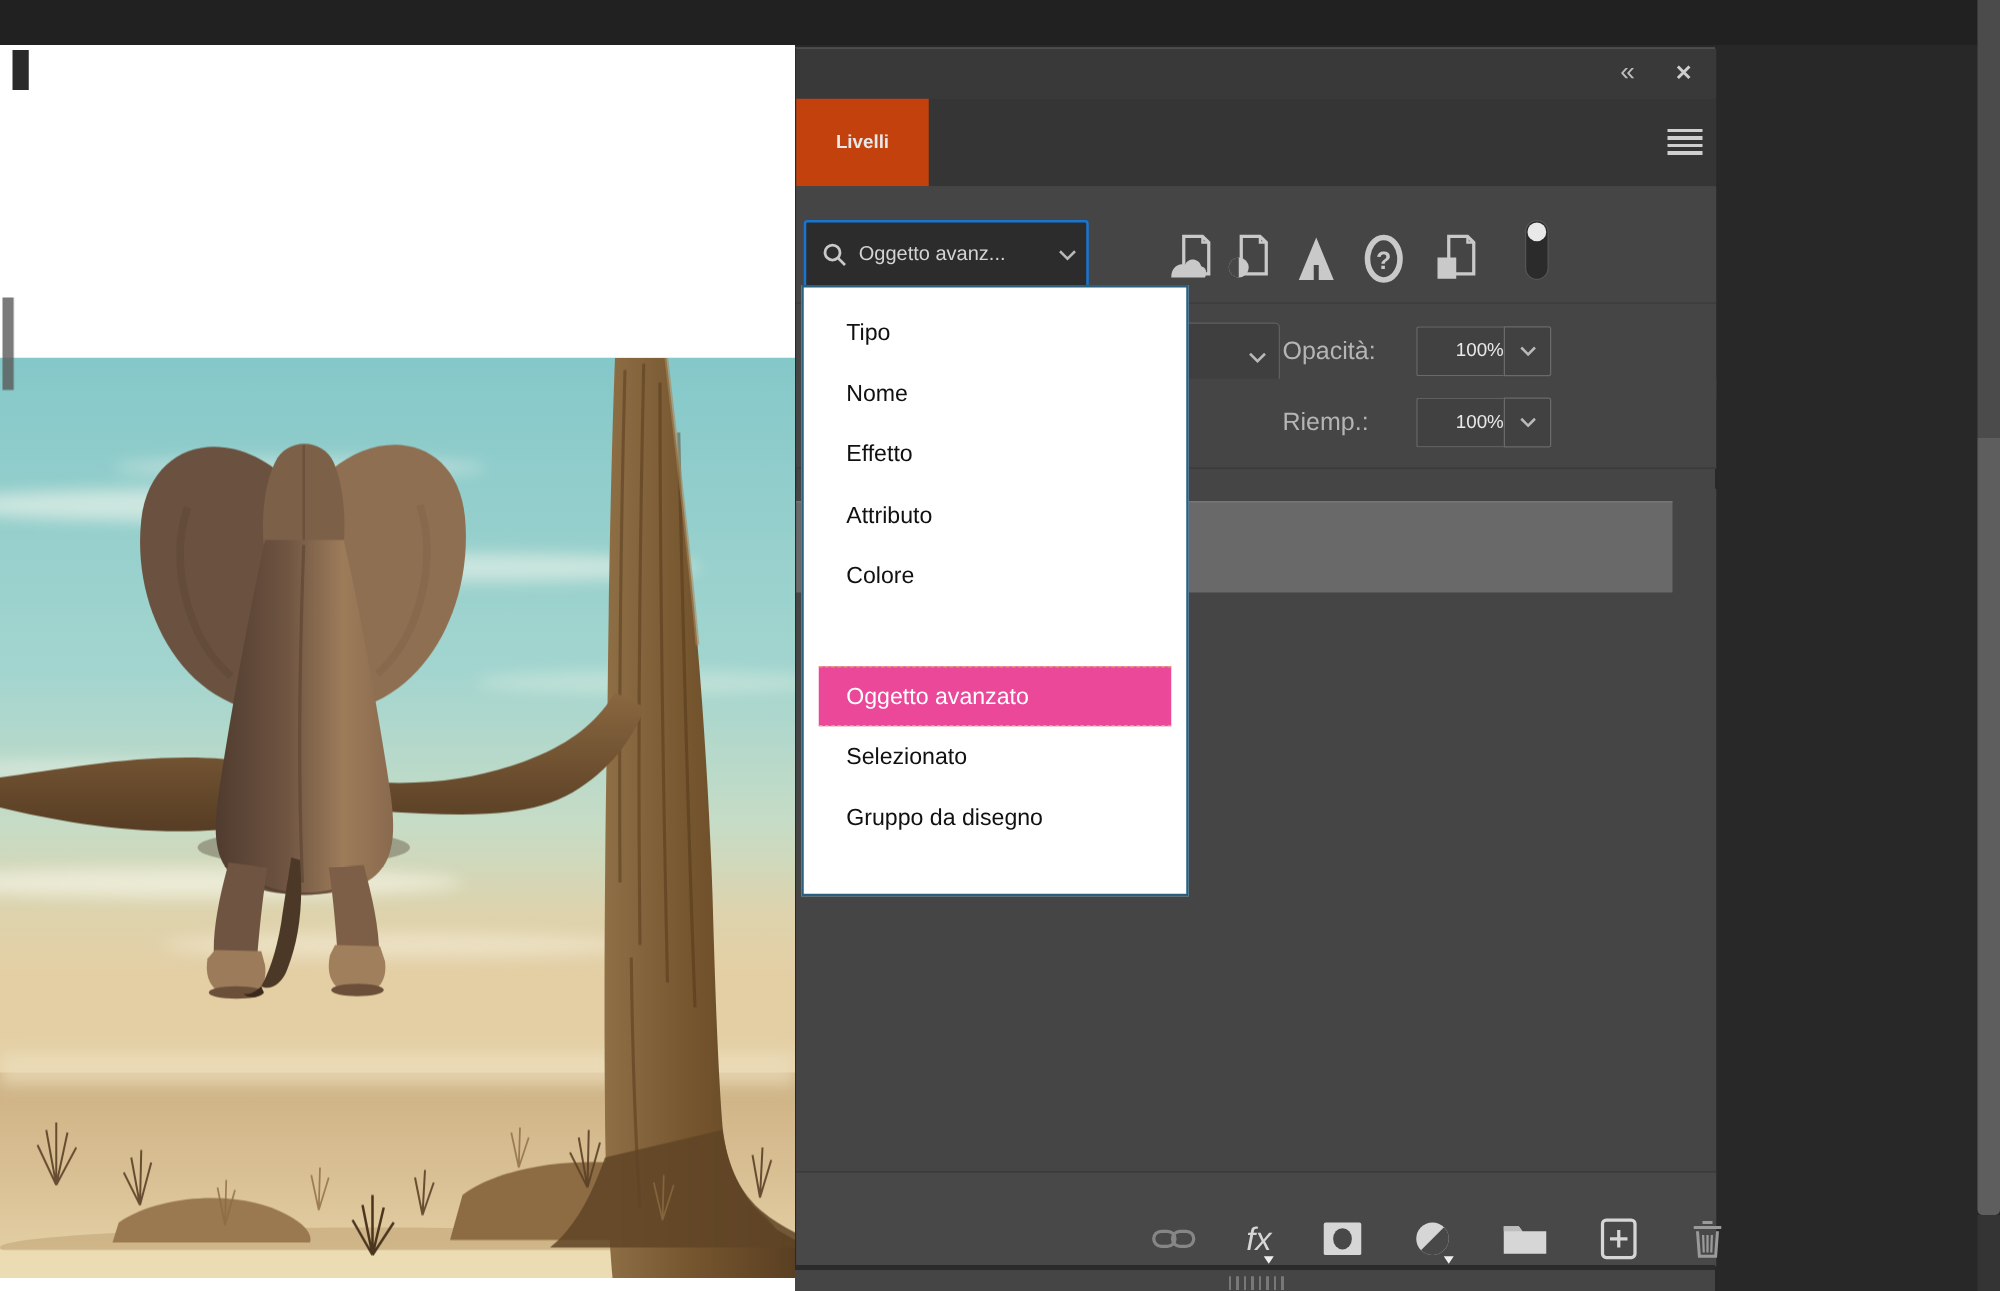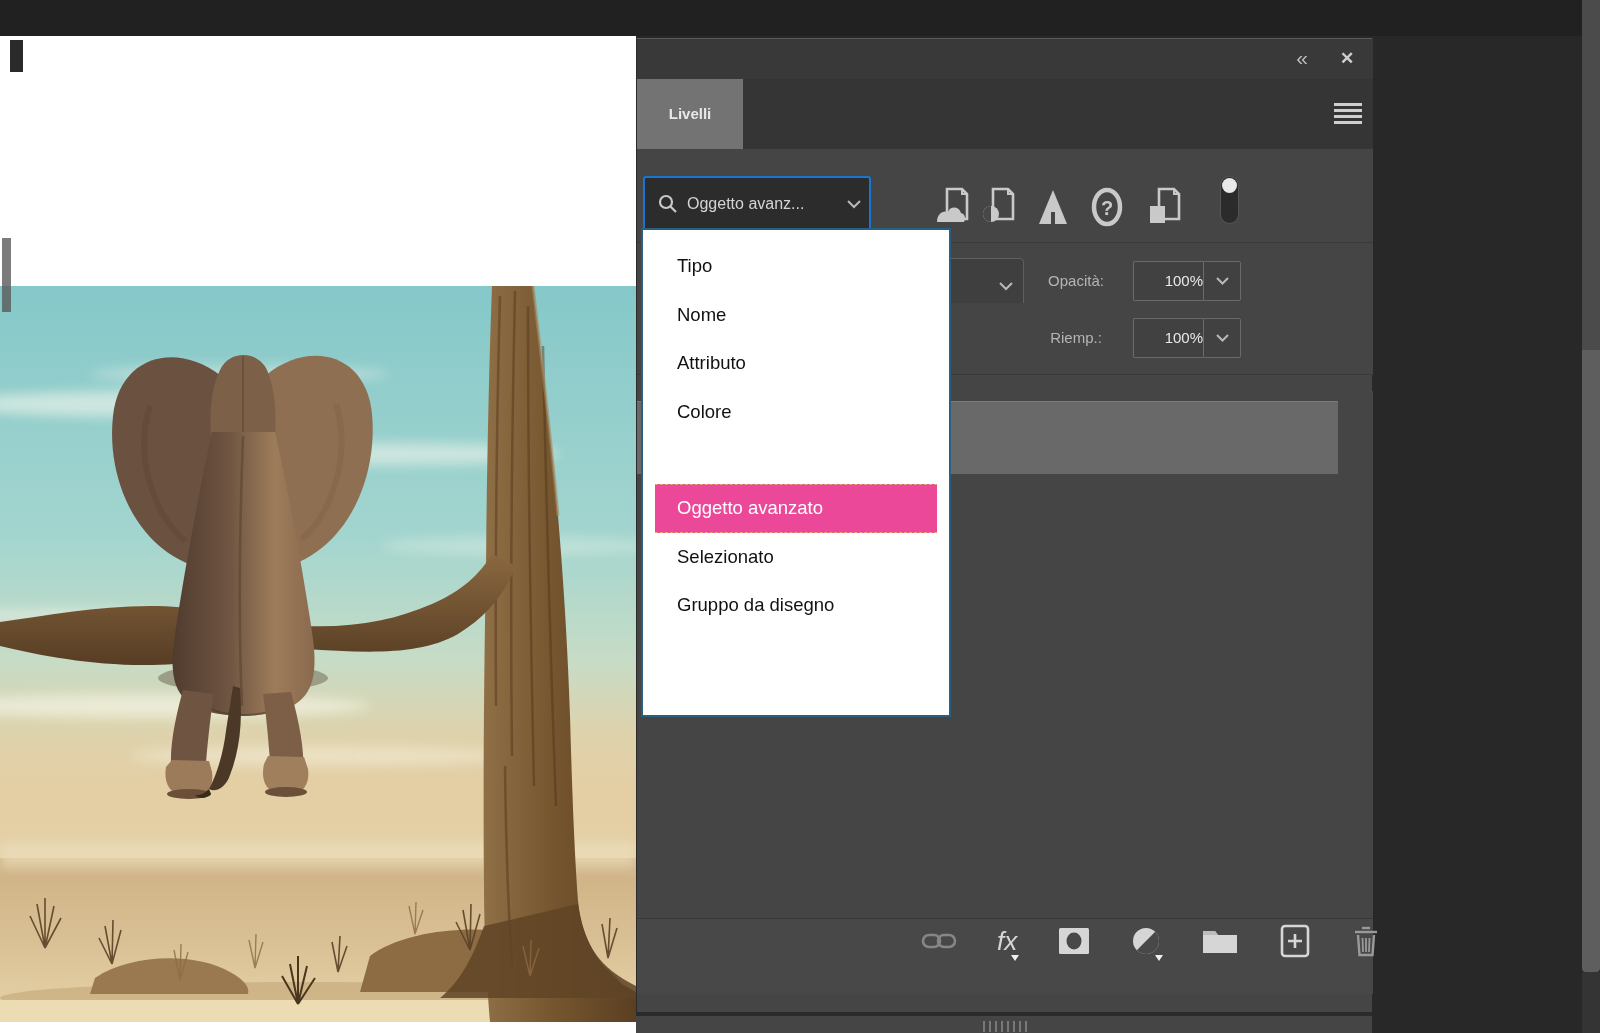--- a/index.html
+++ b/index.html
@@ -21,48 +21,48 @@
   .dock-a{left:1582px;top:0;width:18px;height:350px;background:#4b4b4b;}
   .dock-b{left:1582px;top:350px;width:18px;height:622px;background:#5e5e5e;border-radius:0 0 4px 4px;}
   .dock-c{left:1582px;top:972px;width:18px;height:61px;background:#343434;}
 
   
   .panel{left:636px;top:38px;width:736px;height:974px;background:#454545;border-top:1px solid #5c5c5c;border-left:1px solid #2a2a2a;}
   .panel-header{left:0;top:0;width:736px;height:40px;background:#393939;}
   .collapse-btn{right:58px;top:8px;width:26px;height:24px;color:#bdbdbd;font-size:21px;line-height:22px;text-align:center;cursor:default;}
   .close-btn{right:14px;top:9px;width:24px;height:22px;color:#cfcfcf;font-size:17px;font-weight:bold;line-height:22px;text-align:center;}
   .tabbar{left:0;top:40px;width:736px;height:70px;background:#353535;}
-  .tab{left:0;top:0;width:106px;height:70px;background:#737373;color:#e8e8e8;font-size:15px;font-weight:bold;line-height:70px;text-align:center;}
+  .tab{left:0;top:0;width:106px;height:70px;background:#c2410c;color:#e8e8e8;font-size:15px;font-weight:bold;line-height:70px;text-align:center;}
   .menu-btn{left:697px;top:24px;width:30px;height:22px;}
   .menu-btn .bars{width:28px;height:21px;background:repeating-linear-gradient(180deg,#cfcfcf 0 2.6px,transparent 2.6px 6px);}
 
   .filter-row{left:0;top:110px;width:736px;height:94px;background:#454545;border-bottom:1px solid #3a3a3a;}
   .searchbox{left:6px;top:27px;width:228px;height:56px;background:#2c2c2c;border:2px solid #1876d2;border-radius:3px;display:flex;align-items:center;}
   .searchbox .mag{margin-left:12px;flex:0 0 auto;}
   .searchbox .txt{margin-left:8px;color:#d4d4d4;font-size:16px;white-space:nowrap;overflow:hidden;flex:1;}
   .searchbox .chev{margin-right:8px;flex:0 0 auto;}
   .ficon{top:35px;width:40px;height:46px;display:flex;align-items:center;justify-content:center;}
   .fi1{left:296px;} .fi2{left:342px;} .fi3{left:396px;} .fi4{left:450px;} .fi5{left:508px;}
   .toggle{left:583px;top:27px;width:19px;height:48px;background:#2b2b2b;border-radius:10px;border:1px solid #555;}
   .toggle .knob{position:absolute;left:1px;top:1px;width:15px;height:15px;border-radius:50%;background:#e9e9e9;}
 
   .blend-row{left:0;top:204px;width:736px;height:76px;background:#454545;border-bottom:1px solid #3c3c3c;}
   .blend-stub{left:305px;top:15px;width:82px;height:56px;background:#3f3f3f;border:1px solid #5f5f5f;border-radius:4px;display:flex;align-items:center;justify-content:flex-end;padding-right:10px;}
-  .num-label{width:100px;color:#b5b5b5;font-size:15px;text-align:center;line-height:40px;}
+  .num-label{width:100px;color:#b5b5b5;font-size:20px;text-align:left;line-height:40px;}
   .lab-op{left:389px;top:18px;} .lab-fi{left:389px;top:15px;}
   .valbox{width:70px;height:40px;background:#414141;border:1px solid #6a6a6a;border-right:none;border-radius:2px 0 0 2px;color:#e8e8e8;font-size:15px;text-align:right;line-height:38px;}
   .valbtn{width:38px;height:40px;background:#414141;border:1px solid #6a6a6a;border-radius:0 2px 2px 0;display:flex;align-items:center;justify-content:center;}
   .vb-op{left:496px;top:18px;} .vbt-op{left:566px;top:18px;}
   .fill-row{left:0;top:264px;width:736px;height:72px;background:#454545;border-bottom:1px solid #393939;}
   .vb-fi{left:496px;top:15px;} .vbt-fi{left:566px;top:15px;}
 
   .layers-area{left:0;top:352px;width:736px;height:546px;background:#454545;}
   .sel-row{left:0;top:10px;width:701px;height:73px;background:#696969;border-top:1px solid #7b7b7b;}
 
-  .tools-row{left:0;top:879px;width:736px;height:76px;background:#484848;border-top:1px solid #383838;display:flex;align-items:flex-start;gap:20px;}
+  .tools-row{left:0;top:898px;width:736px;height:76px;background:#484848;border-top:1px solid #383838;display:flex;align-items:flex-end;gap:20px;}
   .tool{position:relative;width:40px;height:44px;display:flex;align-items:center;justify-content:center;}
   .t-link{margin-left:284px;} .tool+.tool{margin-left:20px;}
   .fx-txt{font-style:italic;font-size:26px;color:#d6d6d6;line-height:40px;}
   .mini-arrow{position:absolute;right:-2px;bottom:2px;width:0;height:0;border-left:4px solid transparent;border-right:4px solid transparent;border-top:6px solid #f0f0f0;}
 
   .gutter-line{left:636px;top:1012px;width:736px;height:4px;background:#2b2b2b;}
   .gutter{left:636px;top:1016px;width:736px;height:17px;background:#454545;}
   .grip{left:347px;top:5px;width:48px;height:11px;background:repeating-linear-gradient(90deg,#787878 0 2px,transparent 2px 6px);}
 
   
@@ -334,20 +334,21 @@
           <path d="M11.5,14 L12,28 M15,14 V28 M18.5,14 L18,28" stroke="#9a9a9a" stroke-width="1.8"></path>
         </svg>
       </div>
     </div>
   </div>
 
   <div class="abs dropdown">
     <ul>
         <li>Tipo</li>
         <li>Nome</li>
+        <li>Effetto</li>
         <li>Attributo</li>
         <li>Colore</li>
         <li class="selected">Oggetto avanzato</li>
         <li>Selezionato</li>
         <li>Gruppo da disegno</li>
       </ul>
   </div>
 
   <div class="abs gutter-line"></div>
   <div class="abs gutter">

